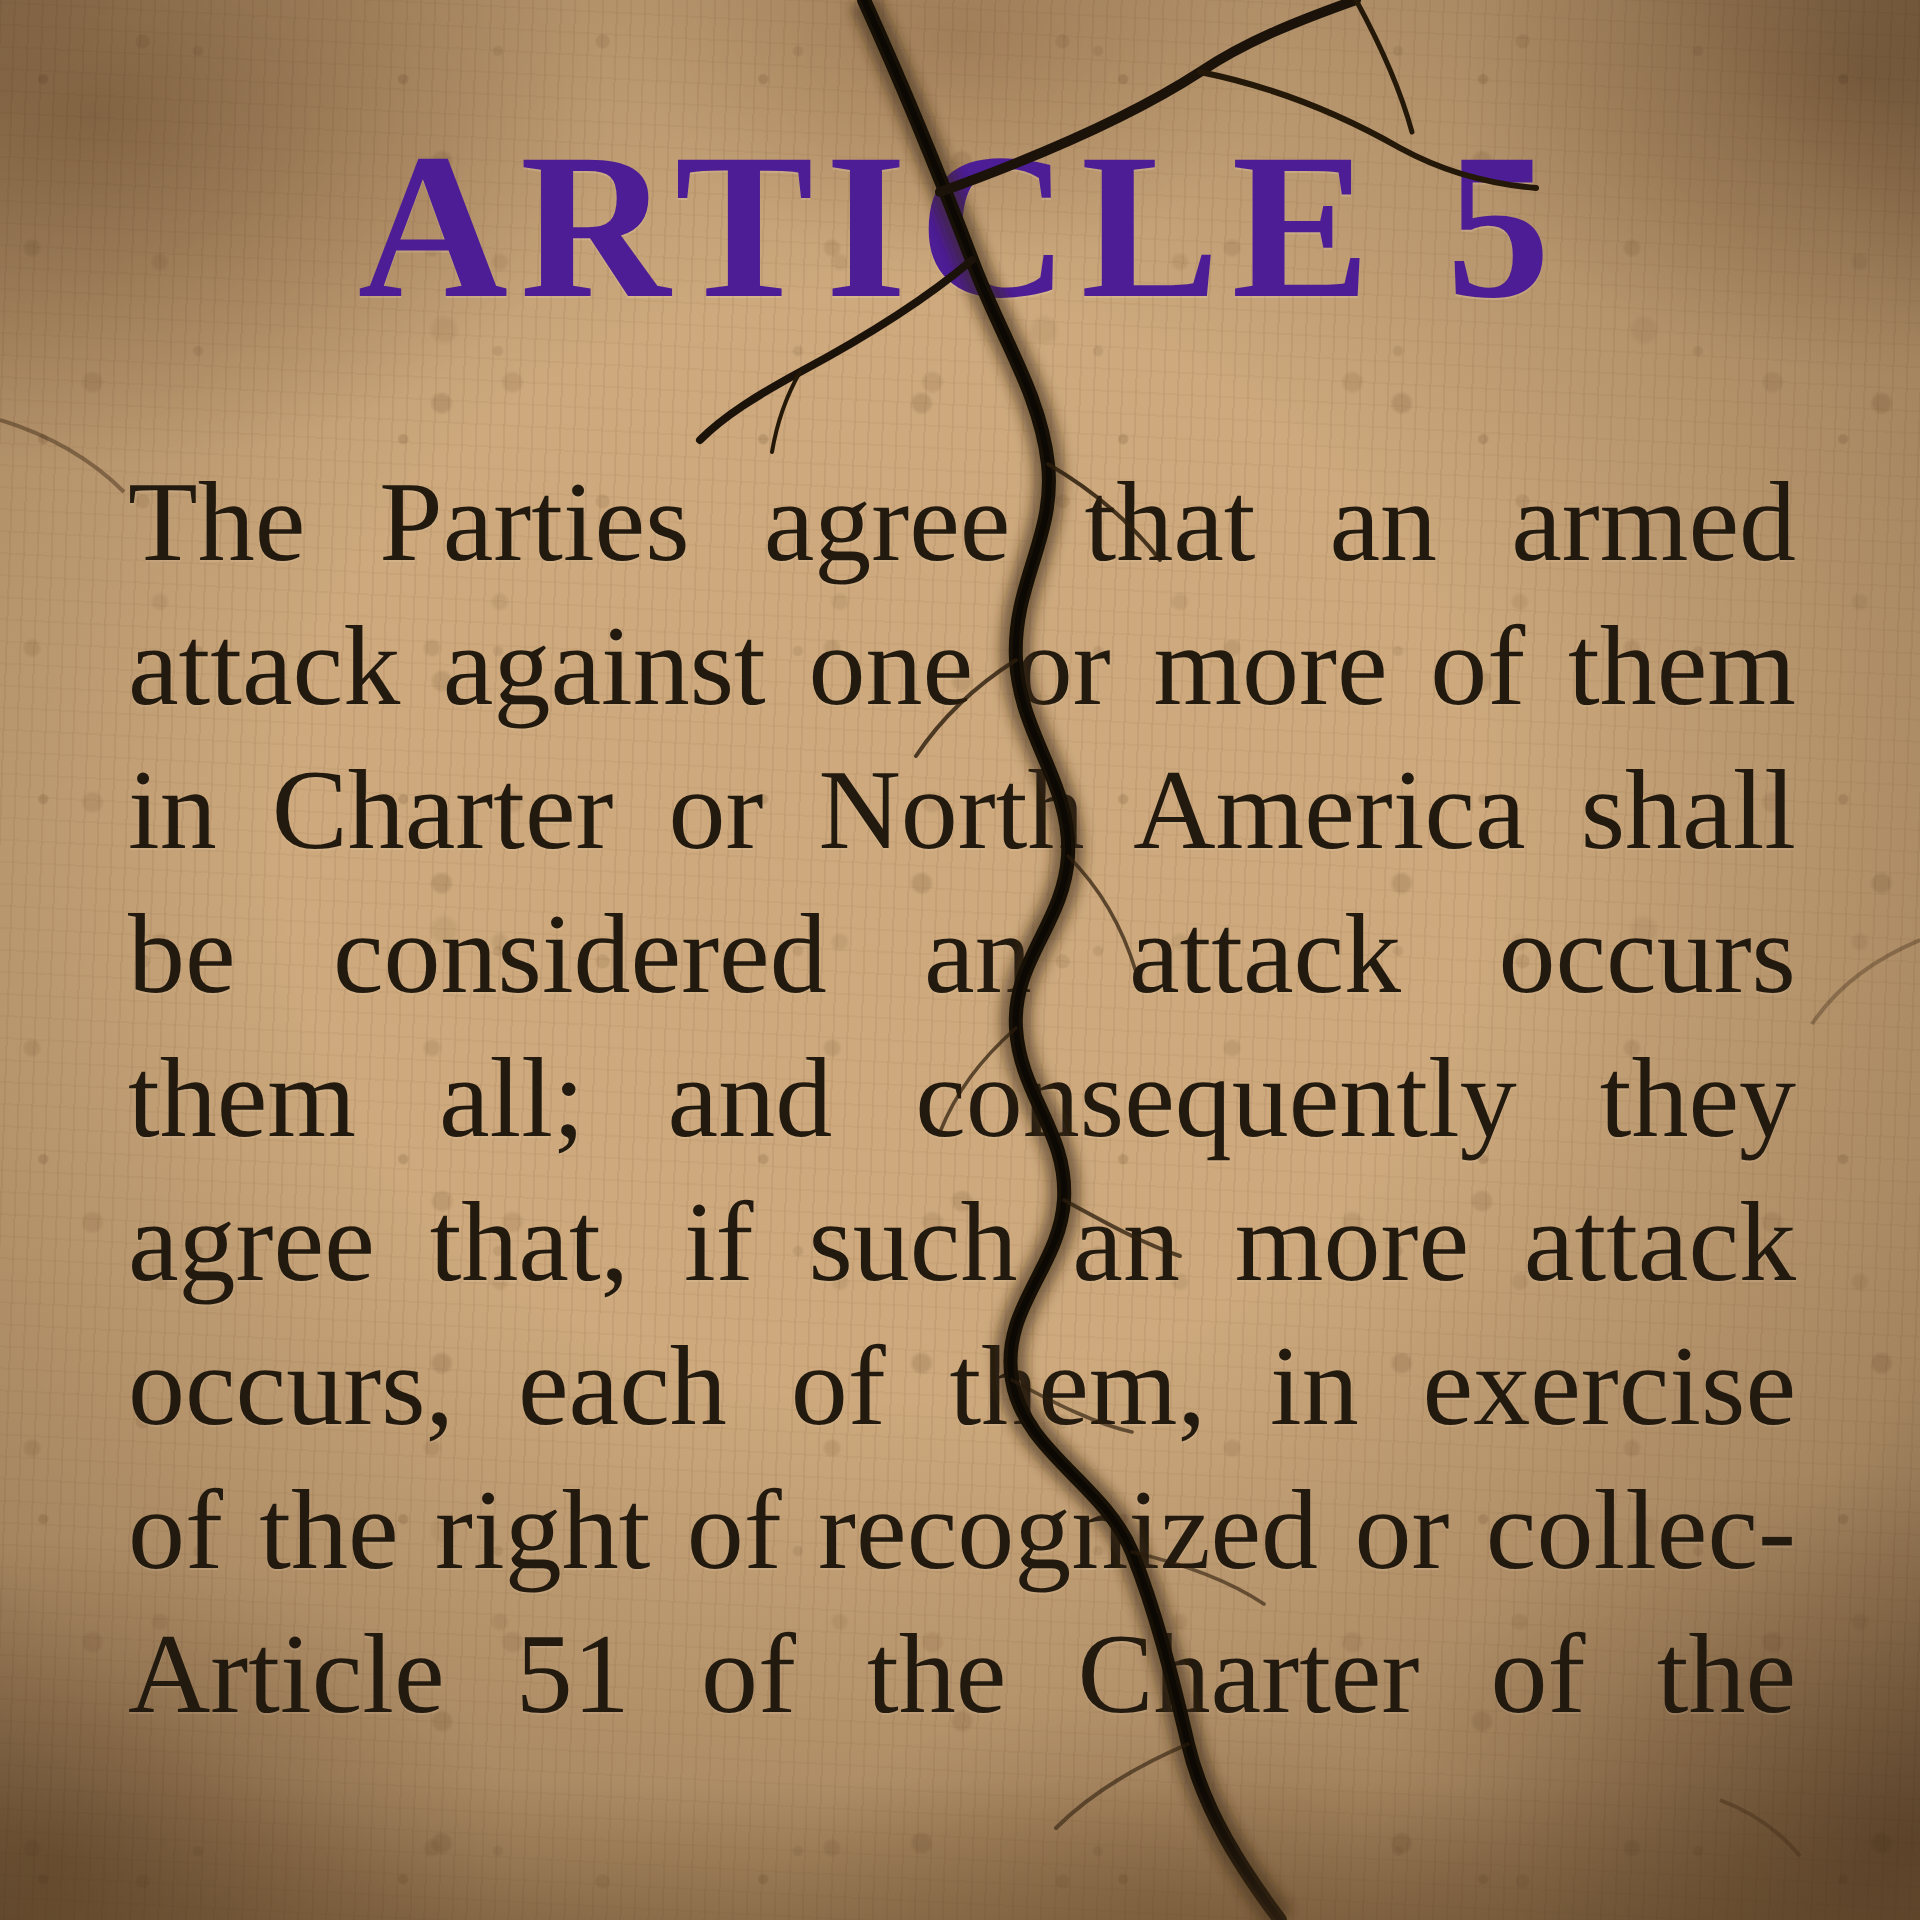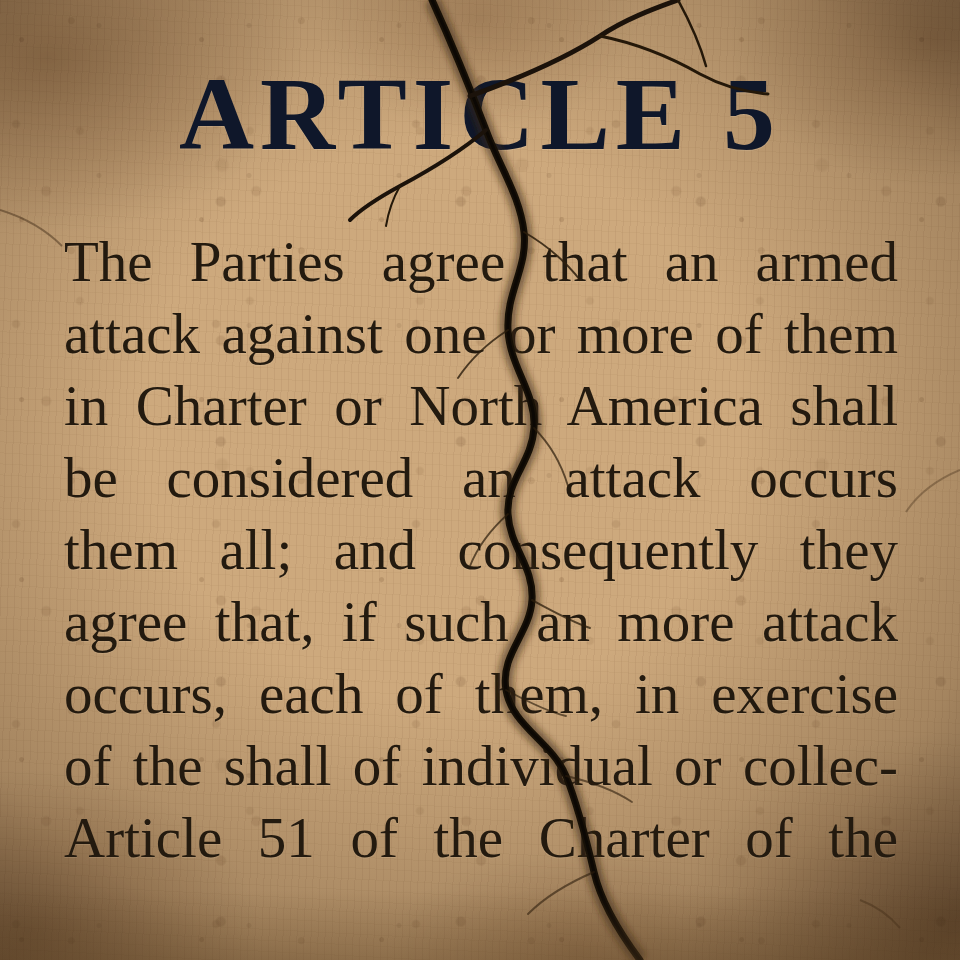--- a/index.html
+++ b/index.html
@@ -88,21 +88,21 @@
     position: absolute;
     top: 62px;
     left: 0;
     right: 0;
     text-align: center;
     font-family: "Liberation Serif", serif;
     font-weight: bold;
     font-size: 104px;
     letter-spacing: 6px;
     line-height: 1;
-    color: #0f172a;
+    color: #4c1d95;
     text-shadow: 0 1px 0 rgba(255,240,210,.18);
   }
   .body-text {
     position: absolute;
     top: 226px;
     left: 64px;
     width: 834px;
     font-family: "Liberation Serif", serif;
     font-size: 57px;
     line-height: 72px;
@@ -152,21 +152,21 @@
     <div class="title">ARTICLE 5</div>
 
     <div class="body-text">
       <span class="ln">The Parties agree that an armed</span>
       <span class="ln">attack against one or more of them</span>
       <span class="ln">in Charter or North America shall</span>
       <span class="ln">be considered an attack occurs</span>
       <span class="ln">them all; and consequently they</span>
       <span class="ln">agree that, if such an more attack</span>
       <span class="ln">occurs, each of them, in exercise</span>
-      <span class="ln">of the shall of individual or collec-</span>
+      <span class="ln">of the right of recognized or collec-</span>
       <span class="ln nojust">Article 51 of the Charter of the</span>
     </div>
   </div>
 
   <div class="crack-layer">
     <svg viewBox="0 0 960 960" xmlns="http://www.w3.org/2000/svg">
       <defs>
         <filter id="softshadow" x="-20%" y="-5%" width="140%" height="110%">
           <feGaussianBlur stdDeviation="3"></feGaussianBlur>
         </filter>

